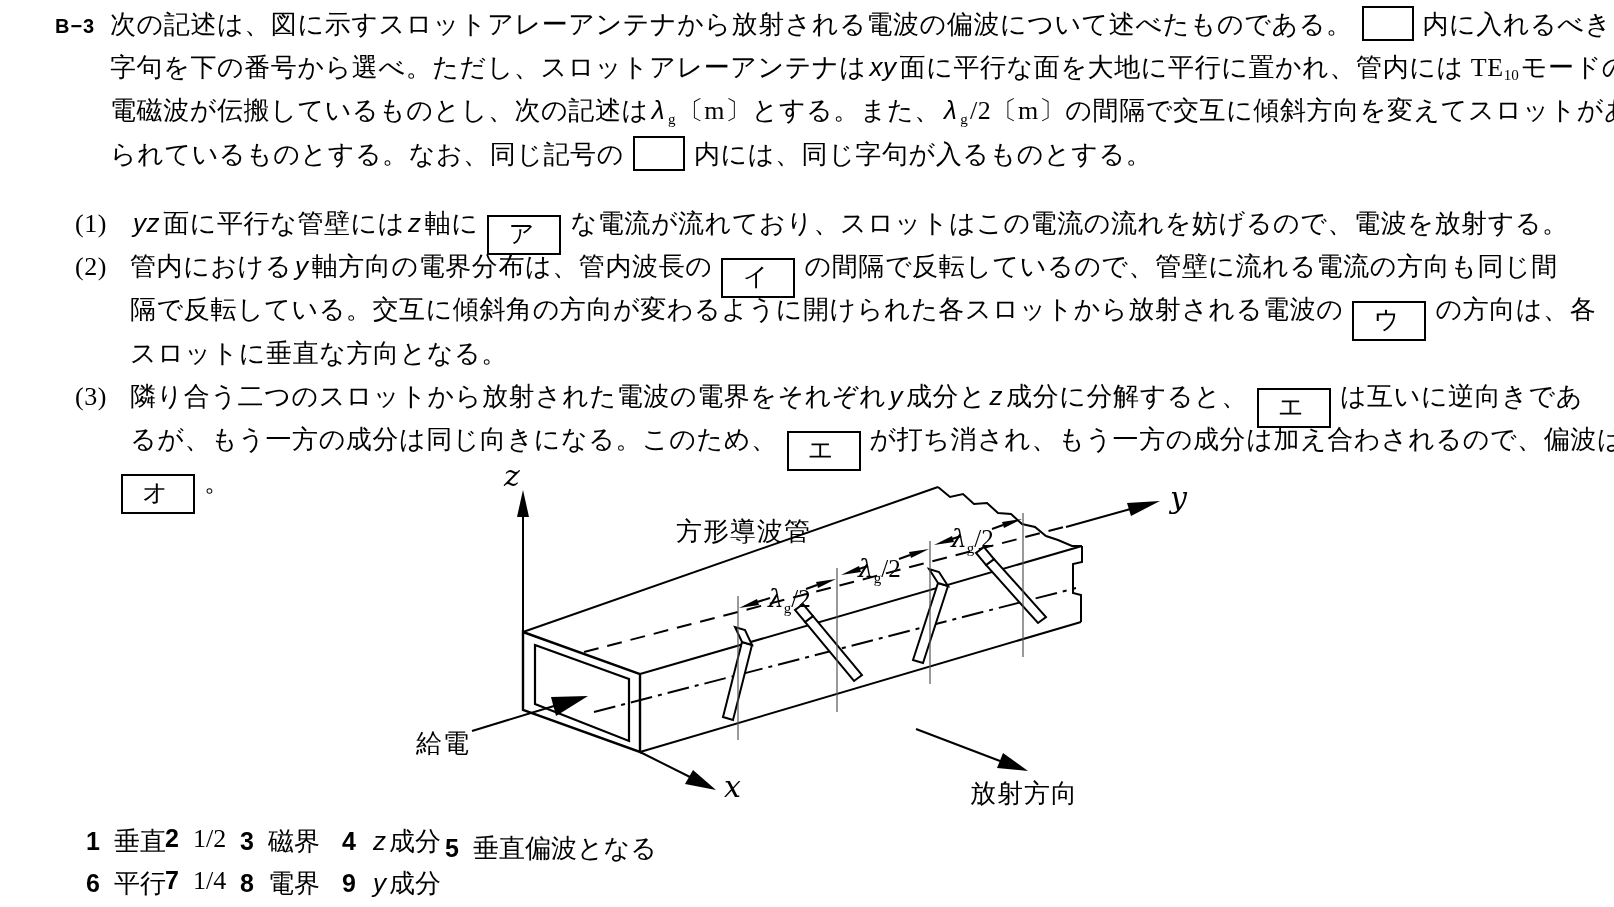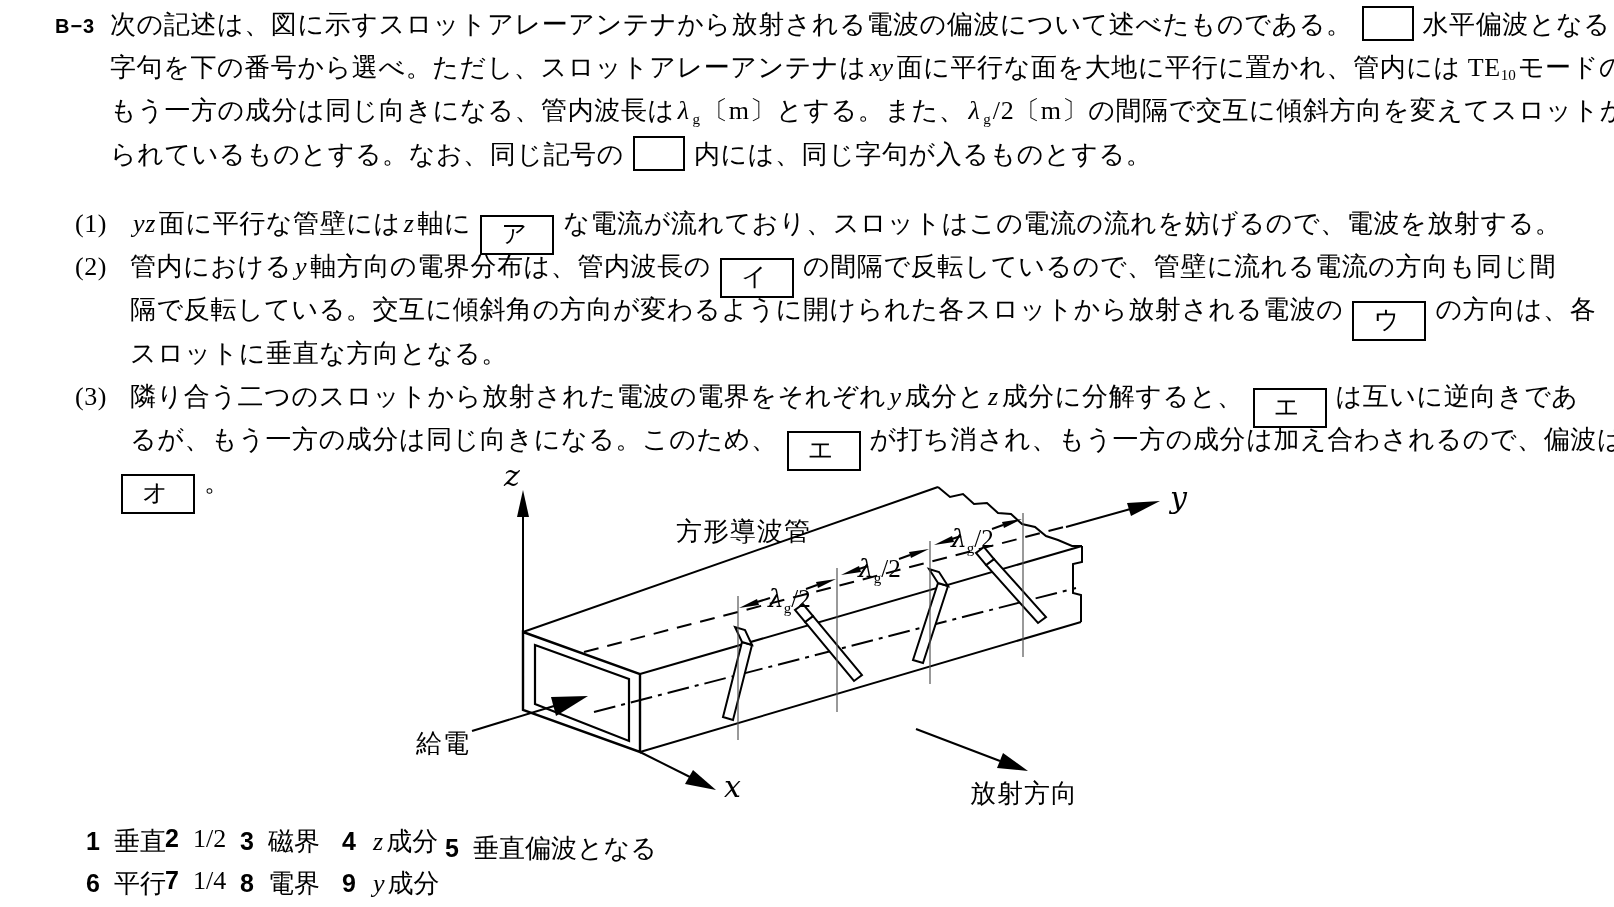--- a/index.html
+++ b/index.html
@@ -1,20 +1,20 @@
 <!DOCTYPE html>
 <html><head>
 <meta charset="utf-8">
 <style>
   html,body{margin:0;padding:0;background:#e8e8e8;}
   #page{position:relative;width:1614px;height:907px;background:#ffffff;color:#000;
         font-family:"Liberation Serif","DejaVu Serif",serif;overflow:hidden;}
   .line{font-size:26px;line-height:43.2px;height:43.2px;white-space:nowrap;letter-spacing:0.6px;}
   .txt{}
-  .var{font-style:italic;font-family:Liberation Serif, serif;margin:16px 3px;text-align:right;}
+  .var{font-style:italic;font-family:Liberation Sans, sans-serif;margin:16px 3px;text-align:right;}
   .subs{font-size:0.58em;vertical-align:-0.28em;margin-right:2px;letter-spacing:0;}
   .fbox{display:inline-block;min-width:70px;height:36px;line-height:34px;border:2px solid #000;
         text-align:center;vertical-align:-10px;margin:0 9px;font-size:25px;letter-spacing:6px;}
   .fbox.small{min-width:48px;height:31px;vertical-align:-8px;}
   #intro{position:absolute;top:3px;left:55px;}
   .q-label{display:inline-block;width:55px;font-family:"Liberation Sans","DejaVu Sans",sans-serif;
            font-weight:bold;font-size:20px;letter-spacing:1px;}
   .ind{margin-left:55px;}
   #items{position:absolute;top:202px;left:75px;}
   .inum{display:inline-block;width:55px;font-size:26px;}
@@ -32,24 +32,24 @@
   .jp-label{font-size:26px;letter-spacing:1px;}
   .dim-label{font-size:25px;}
 </style>
 </head>
 <body>
 
 <div id="page">
 
   <div id="intro">
     <div class="line">
-      <span class="q-label">B−3</span><span><span class="txt">次の記述は、図に示すスロットアレーアンテナから放射される電波の偏波について述べたものである。</span><span class="fbox small"></span><span class="txt">水平偏波となる</span></span>
+      <span class="q-label">B−3</span><span><span class="txt">次の記述は、図に示すスロットアレーアンテナから放射される電波の偏波について述べたものである。</span><span class="fbox small"></span><span class="txt">内に入れるべき</span></span>
     </div>
     <div class="line ind"><span class="txt">字句を下の番号から選べ。ただし、スロットアレーアンテナは</span><span class="var">xy</span><span class="txt">面に平行な面を大地に平行に置かれ、管内には TE</span><span class="subs">10</span><span class="txt">モードの</span></div>
-    <div class="line ind"><span class="txt">もう一方の成分は同じ向きになる、管内波長は</span><span class="var">λ</span><span class="subs">g</span><span class="txt">〔m〕とする。また、</span><span class="var">λ</span><span class="subs">g</span><span class="txt">/2〔m〕の間隔で交互に傾斜方向を変えてスロットがあけ</span></div>
+    <div class="line ind"><span class="txt">電磁波が伝搬しているものとし、次の記述は</span><span class="var">λ</span><span class="subs">g</span><span class="txt">〔m〕とする。また、</span><span class="var">λ</span><span class="subs">g</span><span class="txt">/2〔m〕の間隔で交互に傾斜方向を変えてスロットがあけ</span></div>
     <div class="line ind"><span class="txt">られているものとする。なお、同じ記号の</span><span class="fbox small"></span><span class="txt">内には、同じ字句が入るものとする。</span></div>
   </div>
 
   <div id="items">
     <div class="line">
       <span class="inum">(1)</span><span><span class="var">yz</span><span class="txt">面に平行な管壁には</span><span class="var">z</span><span class="txt">軸に</span><span class="fbox">ア</span><span class="txt">な電流が流れており、スロットはこの電流の流れを妨げるので、電波を放射する。</span></span>
     </div>
     <div class="line">
       <span class="inum">(2)</span><span><span class="txt">管内における</span><span class="var">y</span><span class="txt">軸方向の電界分布は、管内波長の</span><span class="fbox">イ</span><span class="txt">の間隔で反転しているので、管壁に流れる電流の方向も同じ間</span></span>
     </div>

